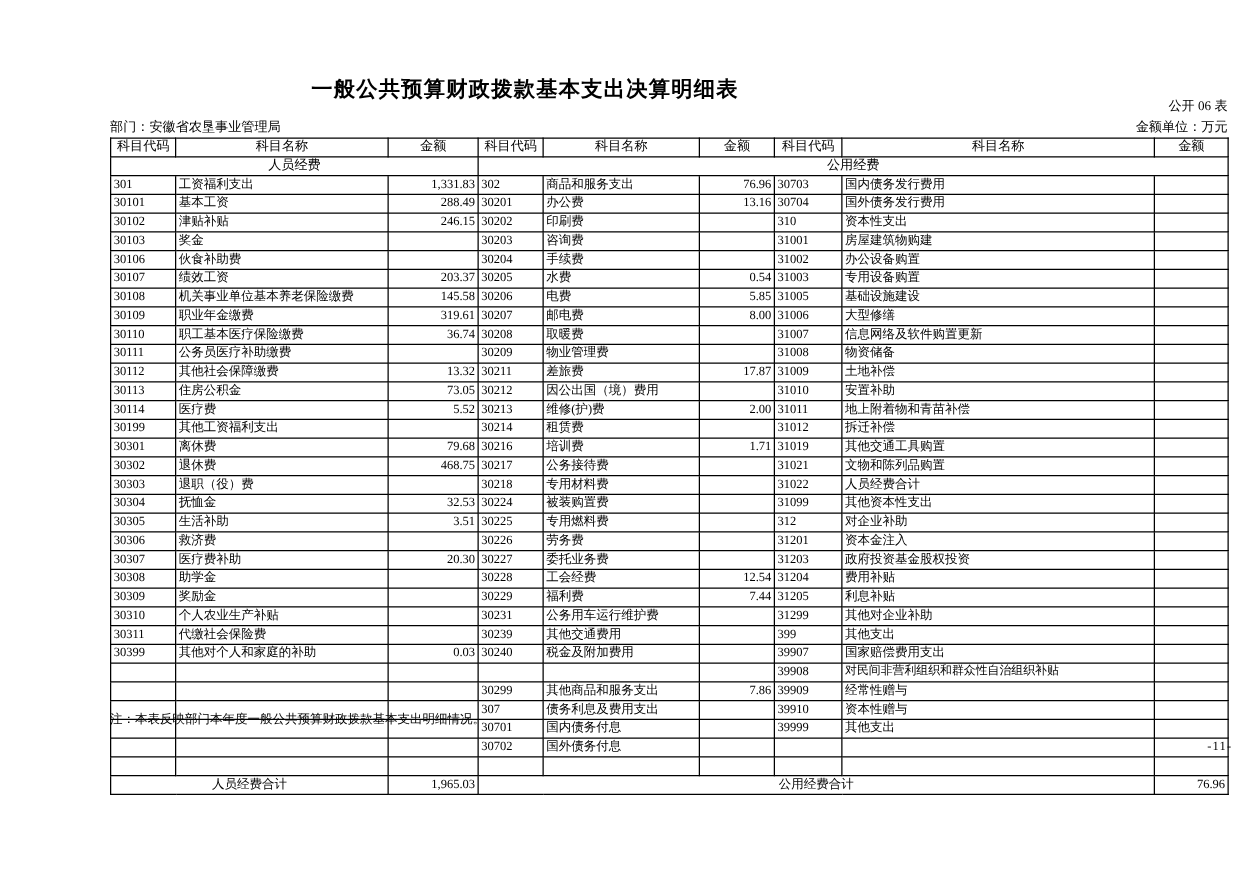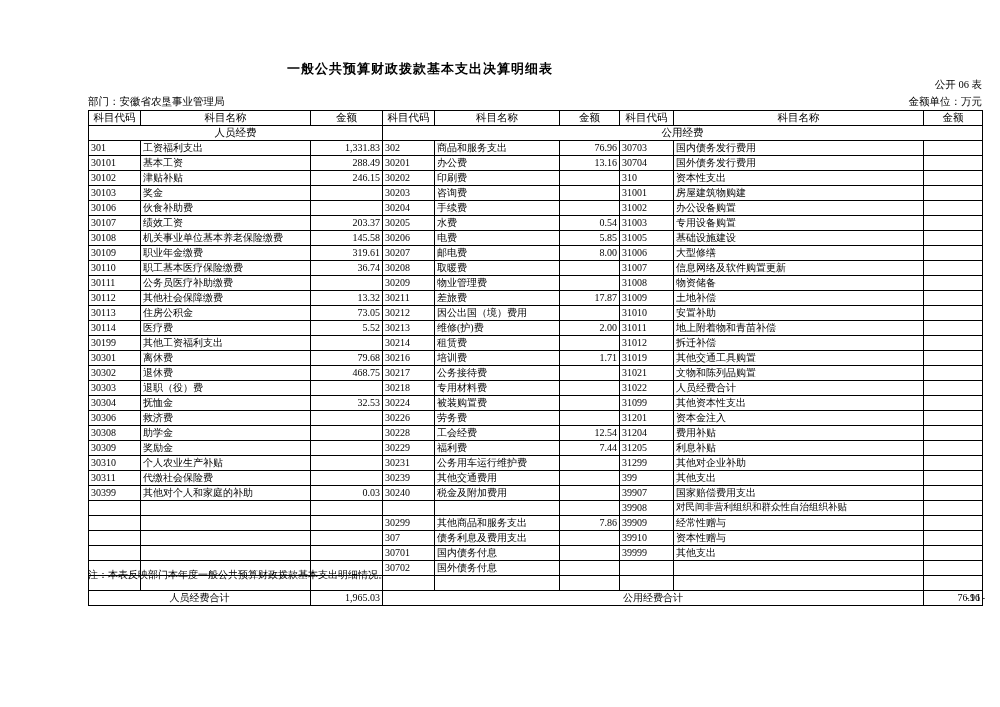--- a/index.html
+++ b/index.html
@@ -20,21 +20,21 @@
     left: 0; top: 0;
     width: 1000px;
     height: 707px;
   }
   .title {
     position: absolute;
     left: 0;
     top: 60px;
     width: 840px;
     text-align: center;
-    font-size: 13px;
+    font-size: 17px;
     font-weight: bold;
     font-family: "Liberation Serif", serif;
     letter-spacing: 1px;
   }
   .form-code {
     position: absolute;
     right: 18px;
     top: 78px;
     font-size: 10.5px;
   }
@@ -337,28 +337,50 @@
           <td class="name ind2">抚恤金</td>
           <td class="amt">32.53</td>
           <td class="code">30224</td>
           <td class="name ind2">被装购置费</td>
           <td class="amt"></td>
           <td class="code">31099</td>
           <td class="name ind2">其他资本性支出</td>
           <td class="amt"></td>
         </tr>
         <tr>
+          <td class="code">30305</td>
+          <td class="name ind2">生活补助</td>
+          <td class="amt">3.51</td>
+          <td class="code">30225</td>
+          <td class="name ind2">专用燃料费</td>
+          <td class="amt"></td>
+          <td class="code">312</td>
+          <td class="name ind1">对企业补助</td>
+          <td class="amt"></td>
+        </tr>
+        <tr>
           <td class="code">30306</td>
           <td class="name ind2">救济费</td>
           <td class="amt"></td>
           <td class="code">30226</td>
           <td class="name ind2">劳务费</td>
           <td class="amt"></td>
           <td class="code">31201</td>
           <td class="name ind2">资本金注入</td>
+          <td class="amt"></td>
+        </tr>
+        <tr>
+          <td class="code">30307</td>
+          <td class="name ind2">医疗费补助</td>
+          <td class="amt">20.30</td>
+          <td class="code">30227</td>
+          <td class="name ind2">委托业务费</td>
+          <td class="amt"></td>
+          <td class="code">31203</td>
+          <td class="name ind2">政府投资基金股权投资</td>
           <td class="amt"></td>
         </tr>
         <tr>
           <td class="code">30308</td>
           <td class="name ind2">助学金</td>
           <td class="amt"></td>
           <td class="code">30228</td>
           <td class="name ind2">工会经费</td>
           <td class="amt">12.54</td>
           <td class="code">31204</td>

